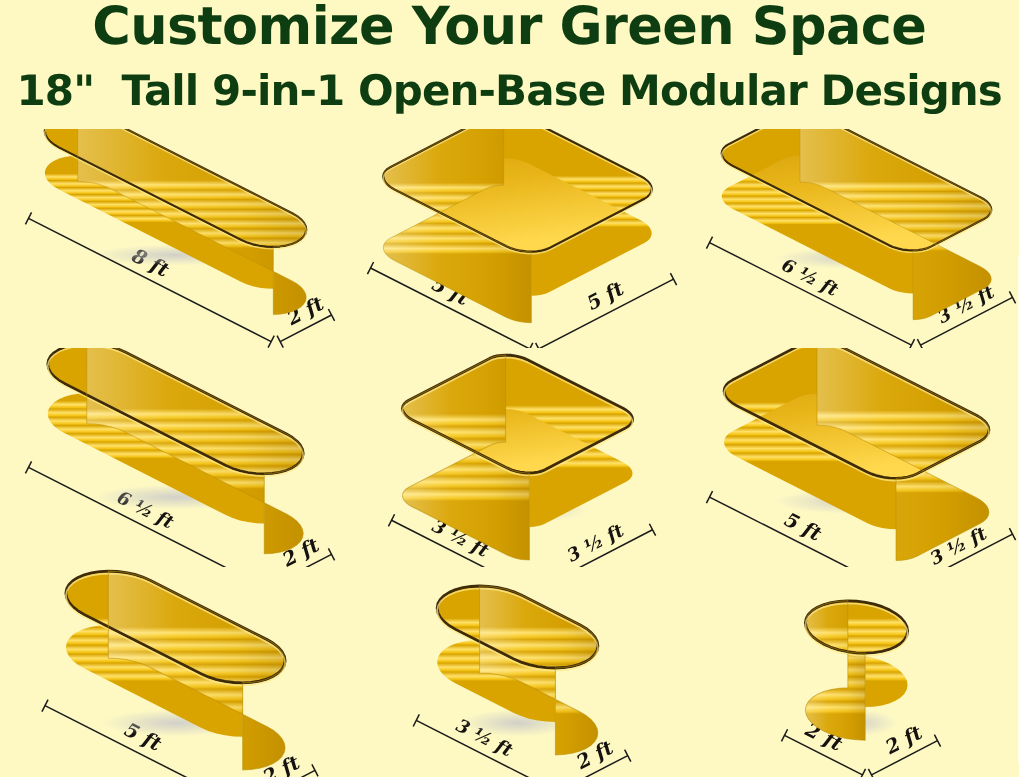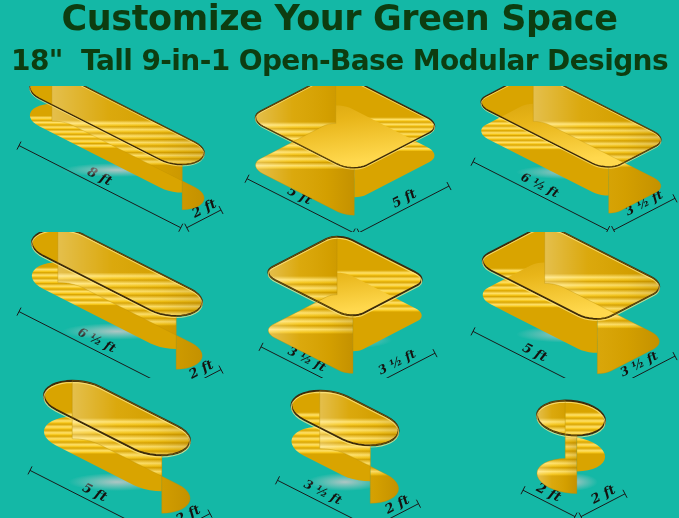--- a/index.html
+++ b/index.html
@@ -1,20 +1,20 @@
 <!DOCTYPE html>
 <html><head>
 <meta charset="utf-8">
 <style>
   html,body{margin:0;padding:0;background:#ffffff;}
   body{
     width:679px;height:518px;overflow:hidden;position:relative;
     font-family:"Liberation Sans",sans-serif;
   }
-  #stage{position:absolute;inset:0;background:#14b8a6;}
+  #stage{position:absolute;inset:0;background:#fef9c3;}
 
   
   .hdr{position:absolute;left:0;width:679px;text-align:center;color:#0d3d10;}
   #title{
     top:-2px;font-size:35px;font-weight:bold;letter-spacing:-.4px;
     font-family:"DejaVu Sans","Liberation Sans",sans-serif;
   }
   #subtitle{
     top:44px;font-size:28px;font-weight:bold;letter-spacing:-.6px;
     white-space:pre;

